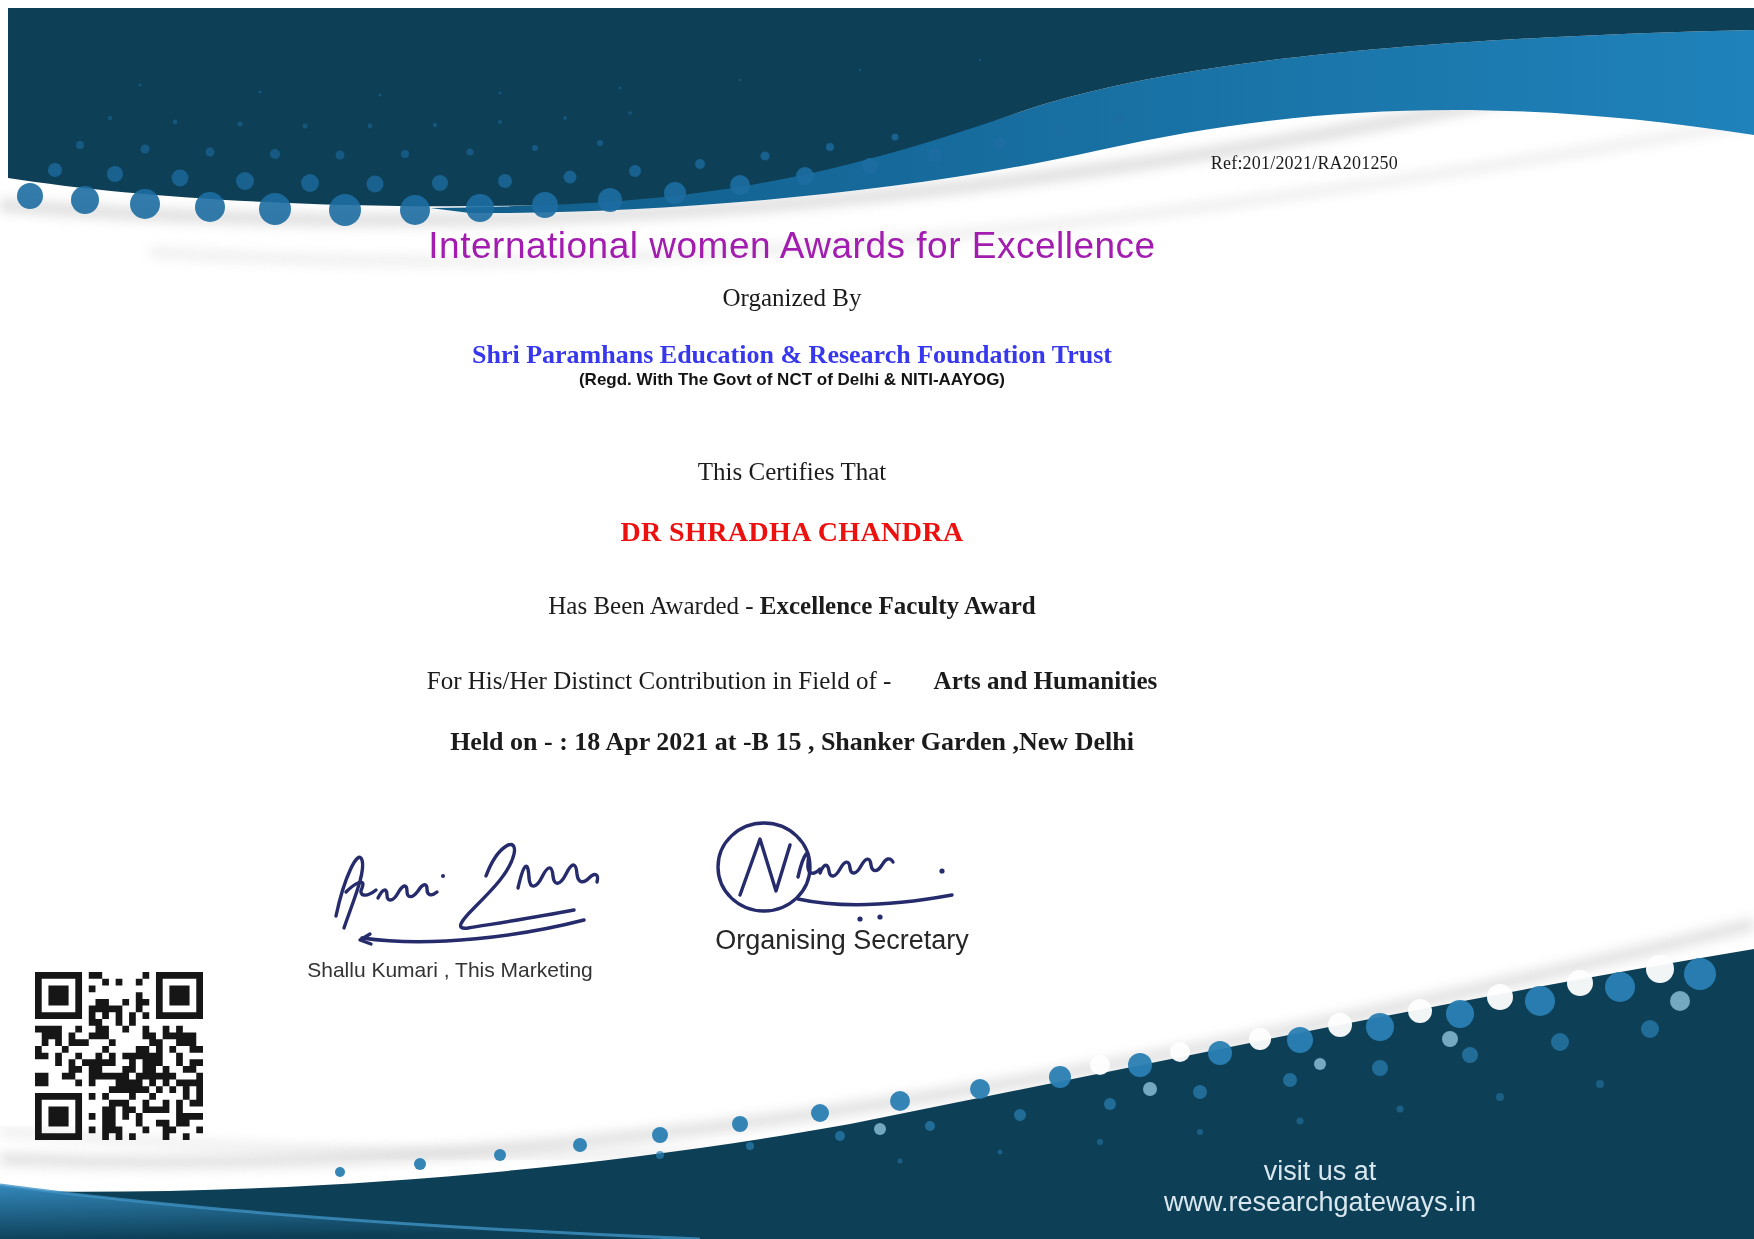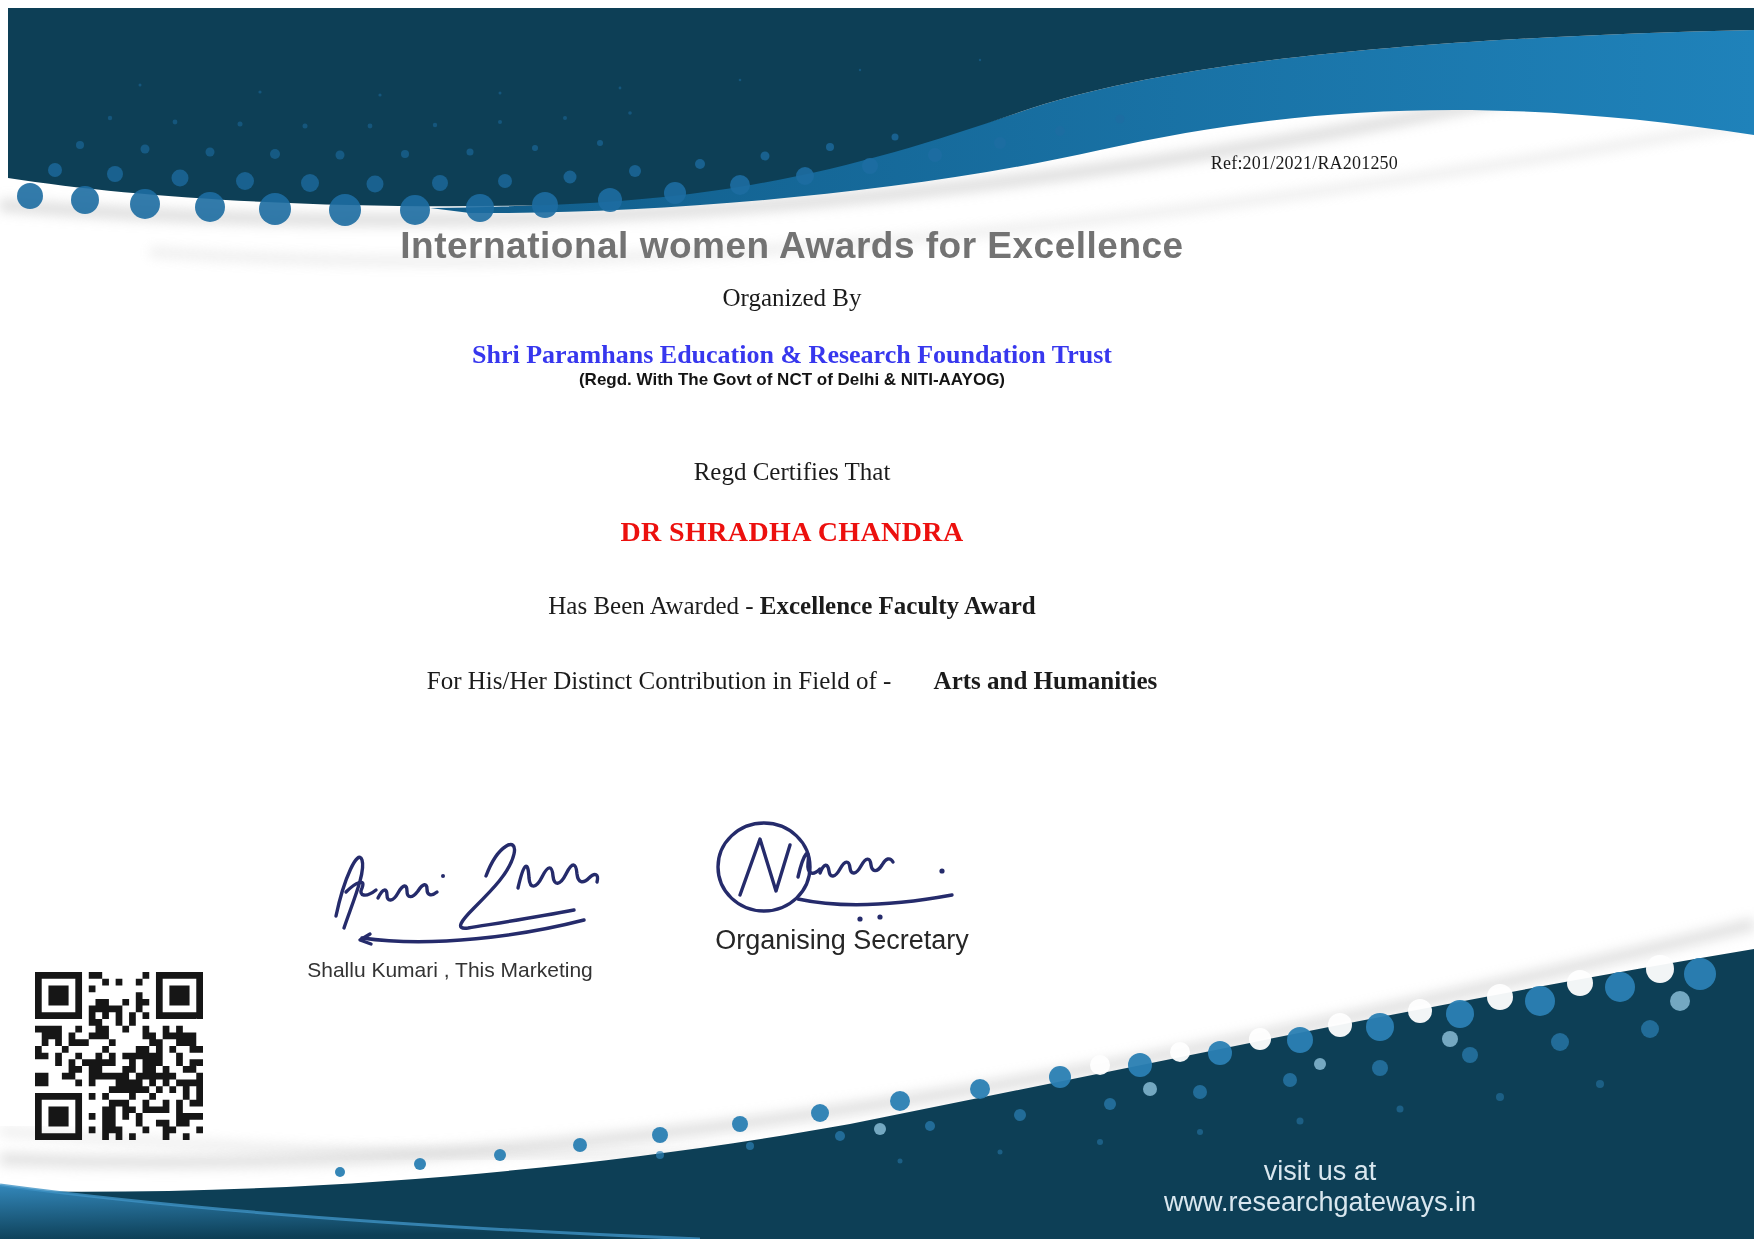--- a/index.html
+++ b/index.html
@@ -5,22 +5,22 @@
   html,body{margin:0;padding:0;background:#fff;}
   .page{position:relative;width:1754px;height:1239px;background:#ffffff;overflow:hidden;
         font-family:"Liberation Serif",serif;color:#1b1b1b;}
   .deco{position:absolute;left:0;pointer-events:none;}
   #topDeco{top:0;}
   #bottomDeco{bottom:0;}
 
   .ref{position:absolute;top:153px;right:356px;font-size:18px;letter-spacing:.2px;}
 
   .col{position:absolute;left:0;width:1584px;text-align:center;}
-  .t-title{top:225px;font-family:"Liberation Sans",sans-serif;font-weight:700;
-           font-size:37px;letter-spacing:.5px;color:#737373;}
+  .t-title{top:225px;font-family:"Liberation Sans",sans-serif;font-weight:400;
+           font-size:37px;letter-spacing:.5px;color:#a21caf;}
   .t-orgby{top:284px;font-size:25px;}
   .t-org{top:340px;font-size:26px;font-weight:bold;color:#3737ee;}
   .t-regd{top:370px;font-family:"Liberation Sans",sans-serif;font-weight:bold;font-size:17px;color:#141414;}
   .t-cert{top:458px;font-size:25px;}
   .t-name{top:516px;font-size:28px;font-weight:bold;color:#ec100e;letter-spacing:.4px;}
   .t-award{top:592px;font-size:25px;}
   .t-field{top:667px;font-size:25px;}
   .t-held{top:727px;font-size:26px;font-weight:bold;}
   .b{font-weight:bold;}
   .gap{display:inline-block;margin-left:36px;}
@@ -218,33 +218,34 @@
     <path d="M0,306 C180,330 400,348 640,358 L700,360 L0,360 Z" fill="url(#gradBL)"></path>
     <path d="M0,306 C180,330 400,348 700,360" stroke="#3e92c4" stroke-width="3" fill="none" opacity="0.8"></path>
   </svg>
 
   <div class="ref">Ref:201/2021/RA201250</div>
 
   <div class="col t-title">International women Awards for Excellence</div>
   <div class="col t-orgby">Organized By</div>
   <div class="col t-regd">(Regd. With The Govt of NCT of Delhi &amp; NITI-AAYOG)</div>
   <div class="col t-org">Shri Paramhans Education &amp; Research Foundation Trust</div>
-  <div class="col t-cert">Regd Certifies That</div>
+  <div class="col t-cert">This Certifies That</div>
   <div class="col t-award">
     <span>Has Been Awarded -</span>
     <span class="b">Excellence Faculty Award</span>
   </div>
 
   <div class="col t-name">DR SHRADHA CHANDRA</div>
 
   <div class="col t-field">
     <span>For His/Her Distinct Contribution in Field of -</span>
     <span class="b gap">Arts and Humanities</span>
   </div>
 
+  <div class="col t-held">Held on - : 18 Apr 2021 at -B 15 , Shanker Garden ,New Delhi</div>
 
   <svg class="sig-left" width="310" height="120" viewBox="0 0 310 120">
     <path class="sig-stroke" d="M14,84 C22,46 36,16 40,28 C44,40 30,72 22,96"></path>
     <path class="sig-stroke" d="M24,60 C34,50 44,46 40,56 C36,64 44,66 54,58"></path>
     <path class="sig-stroke" d="M56,66 c5,-10 9,-10 9,-3 c0,7 6,7 11,-2 c5,-9 9,-9 9,-2 c0,7 5,8 11,0 c5,-8 9,-8 9,-2 c0,6 4,8 10,3"></path>
     <circle class="sig-dot" cx="121" cy="44" r="2"></circle>
     <path class="sig-stroke" d="M164,44 C176,12 196,4 192,22 C188,40 170,58 152,76 C140,88 132,98 146,96 C170,92 210,86 252,78"></path>
     <path class="sig-stroke" d="M196,56 c6,-26 10,-28 11,-10 c1,11 7,11 13,-1 c6,-12 10,-12 11,-1 c1,10 7,10 13,-2 c6,-12 10,-12 11,0 c1,9 6,10 12,4 c6,-6 10,-4 8,4"></path>
     <path class="sig-stroke" d="M40,106 C110,116 200,104 262,88"></path>
     <path class="sig-stroke" d="M48,102 l-10,6 l11,4"></path>

